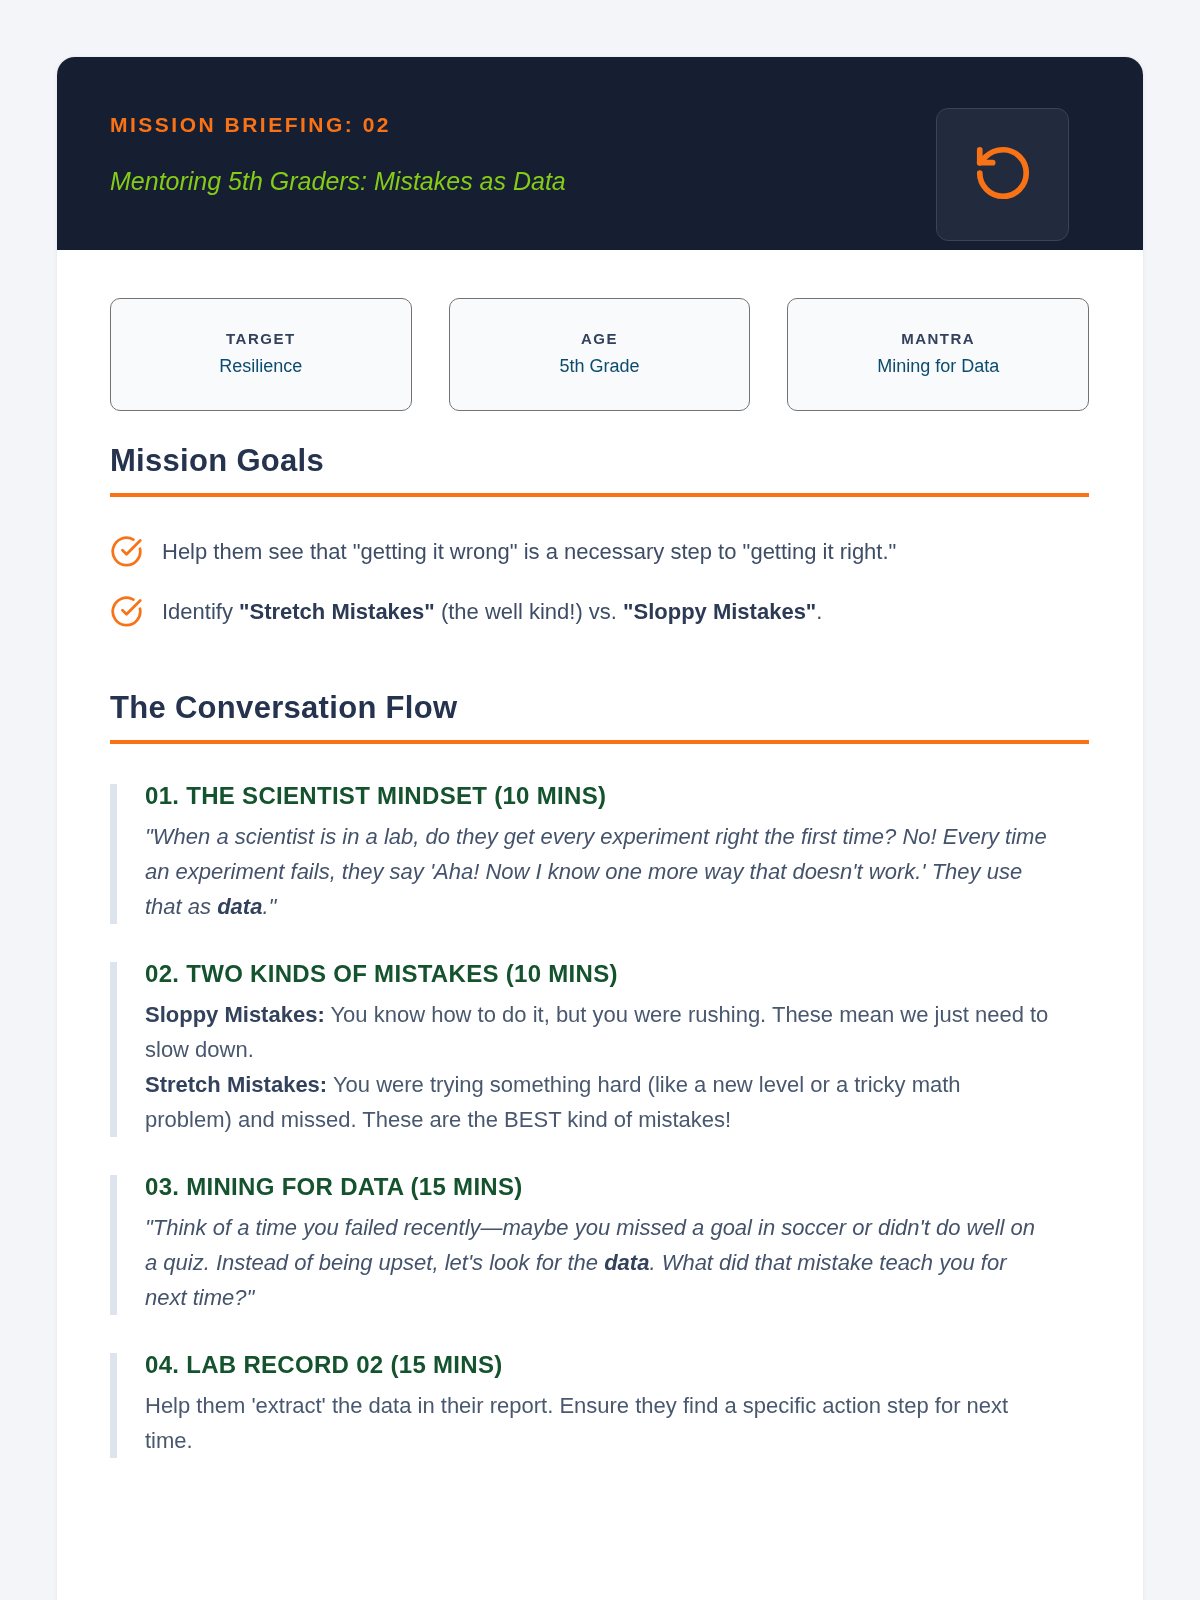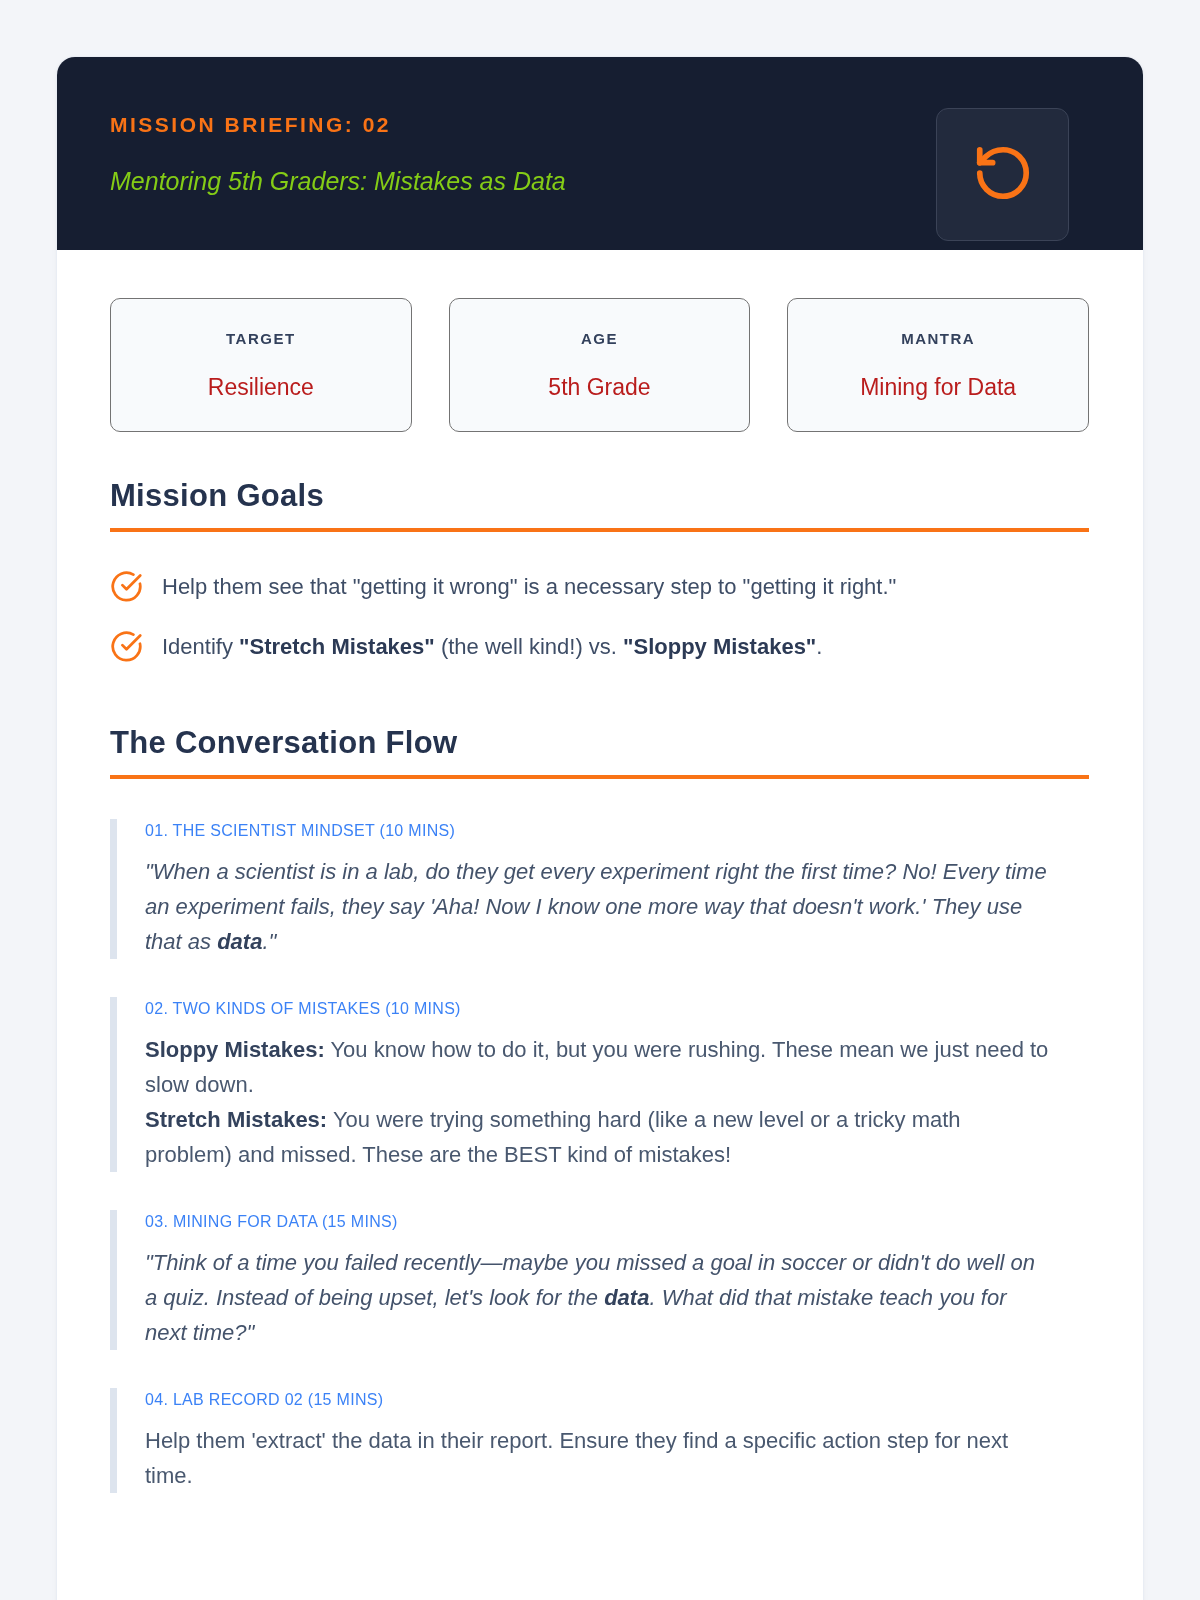--- a/index.html
+++ b/index.html
@@ -44,39 +44,39 @@
   }
   .reset-btn svg{width:62px;height:62px;}
   
   .card-body{padding:48px 54px 40px 53px;}
   .stats{display:flex;gap:37px;}
   .stat{
     flex:1;background:#f8fafc;border:1px solid #737373;border-radius:10px;
     padding:31px 10px;text-align:center;
   }
   .stat-label{font-size:15px;font-weight:700;letter-spacing:1.5px;color:#33415c;line-height:17px;}
-  .stat-value{font-size:23px;color:#b91c1c;margin-top:27px;line-height:26px;}
-  .section{margin-top:46px;}
+  .stat-value{font-size:18px;color:#0c4a6e;margin-top:6px;line-height:26px;}
+  .section{margin-top:32px;}
   .section.flow{margin-top:62px;}
   .section-heading{
     margin:0;font-size:31px;line-height:36px;font-weight:700;color:#25334e;letter-spacing:.3px;
   }
   .rule{height:4px;background:var(--accent);margin-top:14px;}
   
   .goal-list{margin-top:38px;display:flex;flex-direction:column;gap:27px;}
   .goal{display:flex;gap:19px;align-items:flex-start;}
   .goal-icon{flex:none;width:33px;height:33px;margin-top:0;}
   .goal-icon svg{width:33px;height:33px;display:block;}
   .goal-text{margin:0;font-size:22px;line-height:33px;color:#3e4d66;}
   .goal-text strong{color:#2c3a55;}
   
   .step-list{margin-top:40px;}
   .step{border-left:7px solid #dde4ee;padding-left:28px;margin-bottom:38px;}
   .step-title{
-    margin:0 0 12px;font-size:16px;line-height:23px;font-weight:400;color:#3b82f6;letter-spacing:.3px;
+    margin:0 0 12px;font-size:24px;line-height:23px;font-weight:700;color:#14532d;letter-spacing:.3px;
   }
   .step-text{margin:0;font-size:22px;line-height:35px;color:#49586f;max-width:905px;}
   .step-text.it{font-style:italic;color:#44536b;}
   .step-text strong{color:#33425c;}
 </style>
 </head>
 <body>
 
 <div class="card">
 

